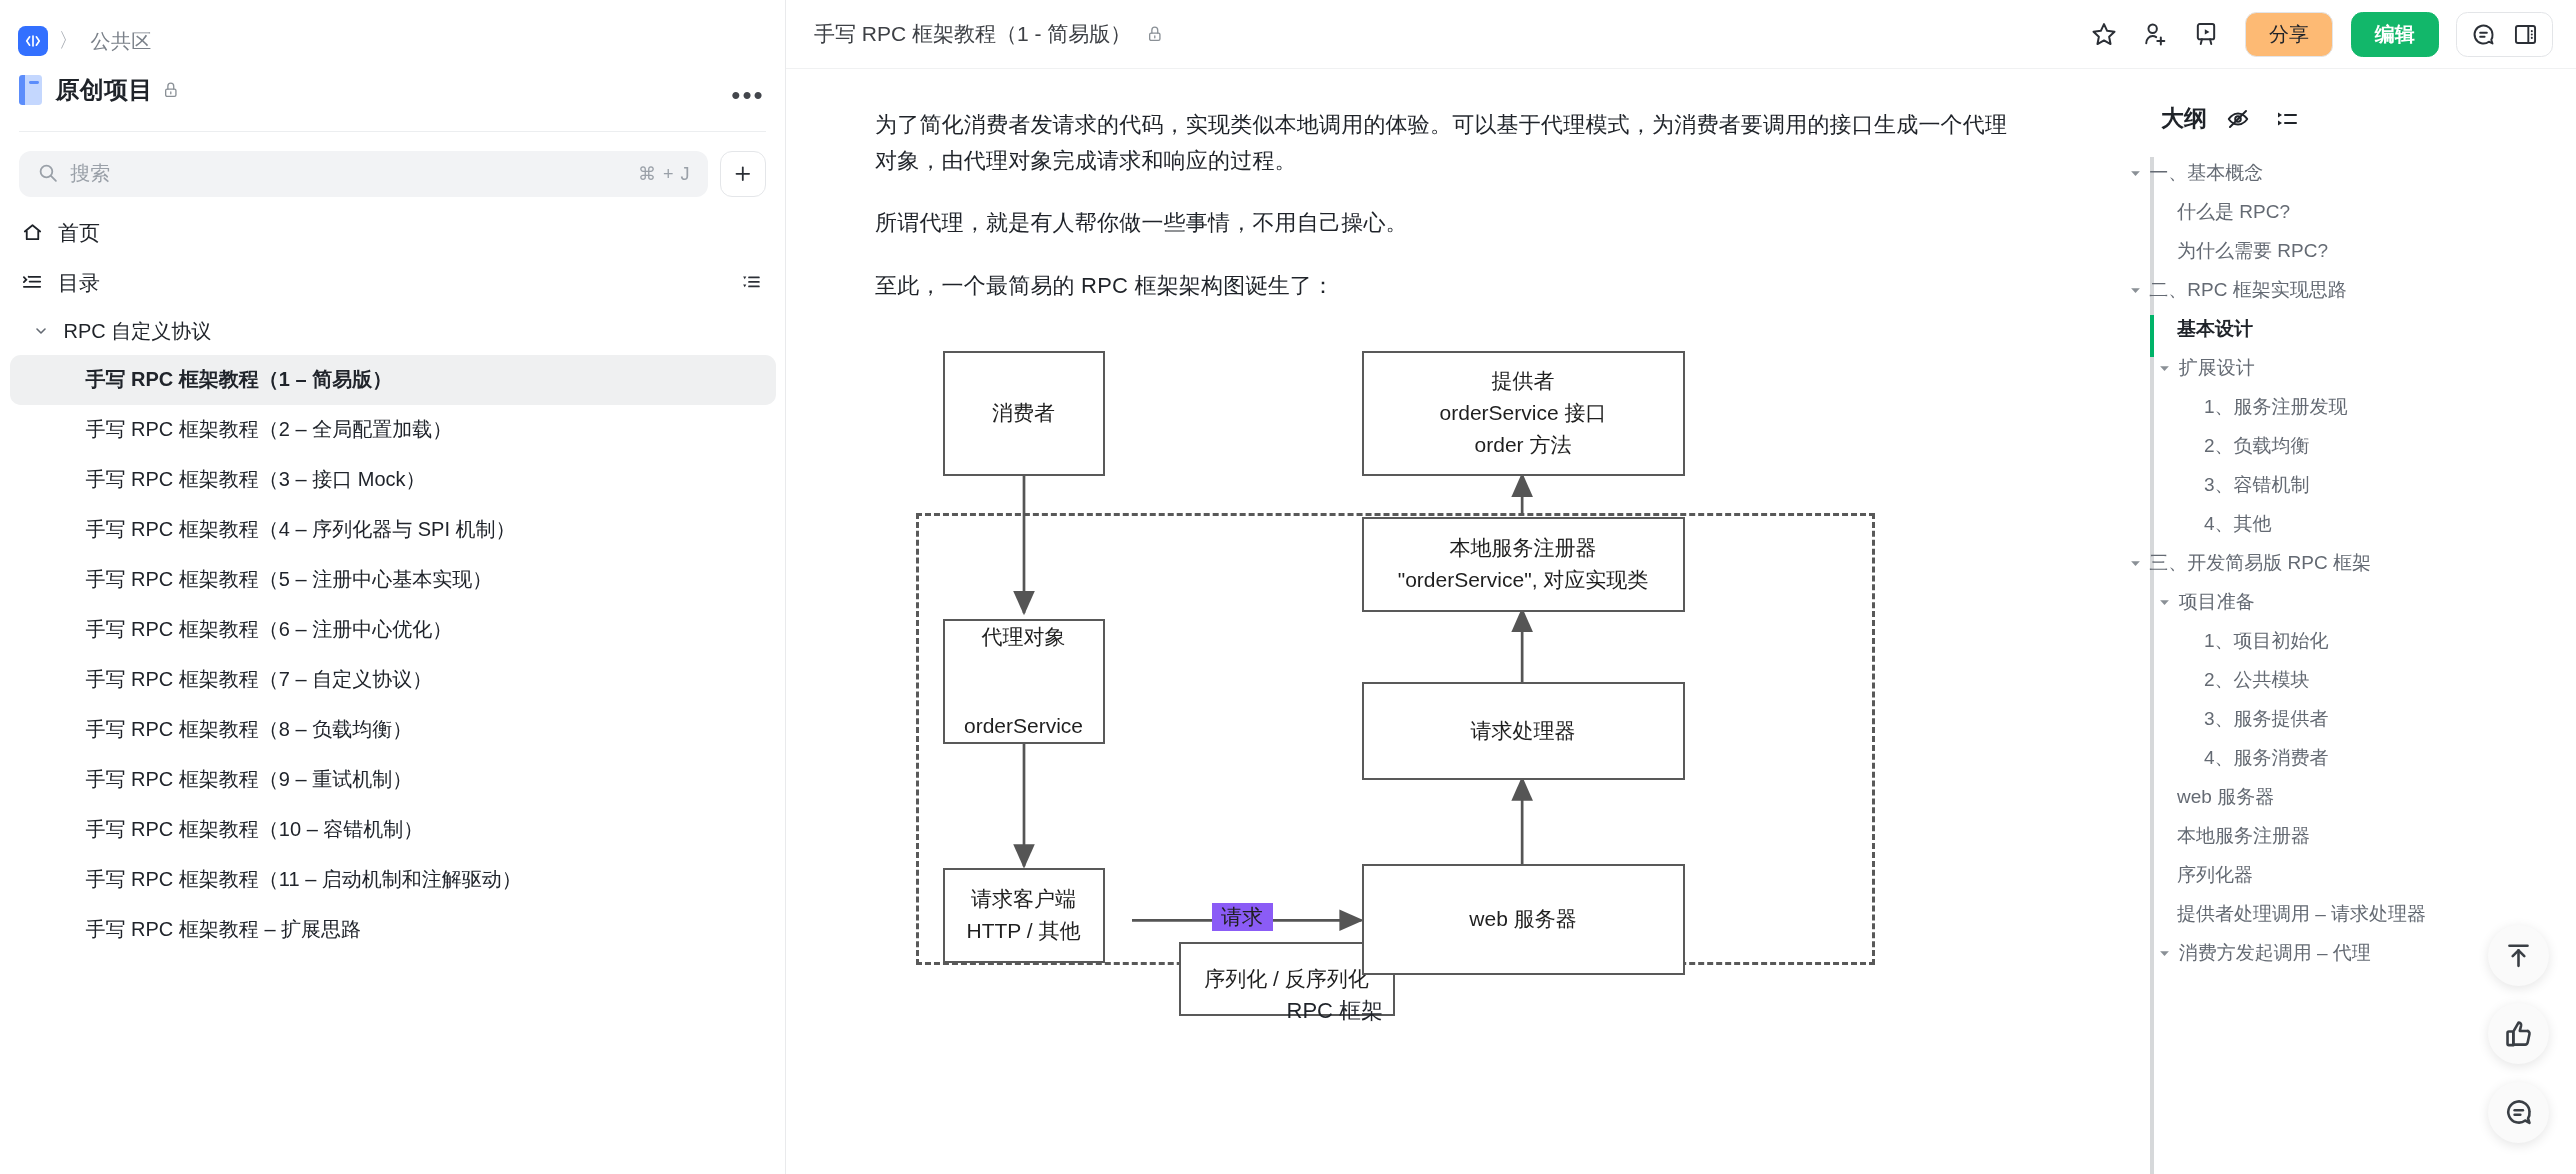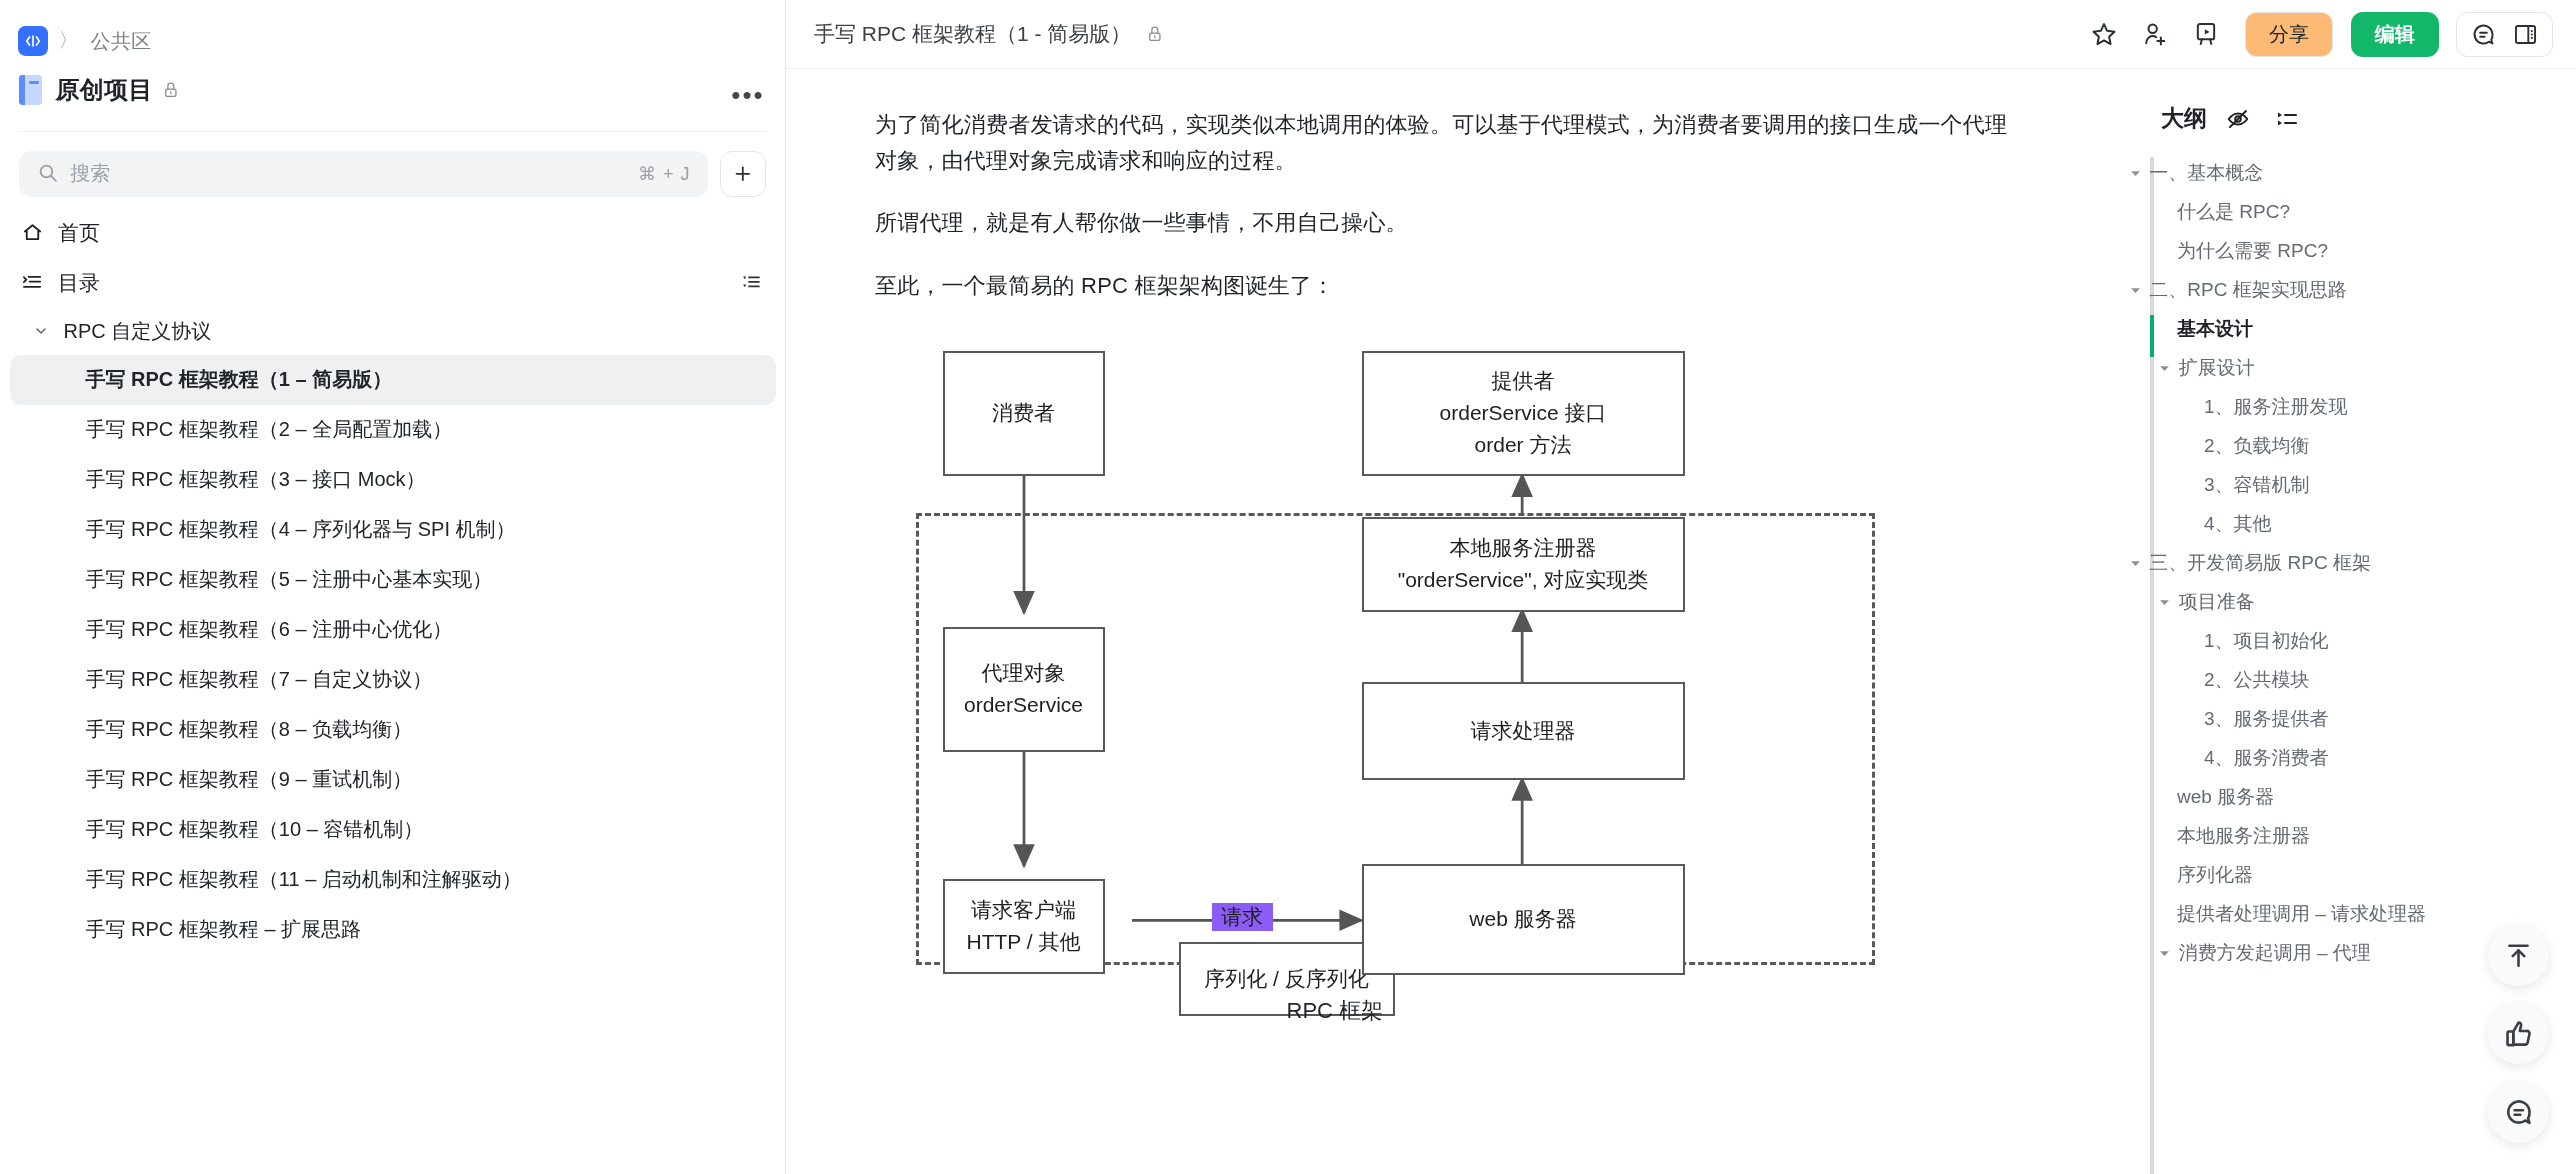--- a/index.html
+++ b/index.html
@@ -407,26 +407,26 @@
 
             <line x1="938" y1="523" x2="938" y2="413" stroke="#555" stroke-width="4" marker-end="url(#ah)"></line>
 
             <line x1="938" y1="273" x2="938" y2="213" stroke="#555" stroke-width="4" marker-end="url(#ah)"></line>
           </svg>
 
           <div class="dbox" style="left:54px; top:20px; width:162px; height:125px;">
             <span>消费者</span>
           </div>
 
-          <div class="dbox" style="left:54px; top:296px; width:162px; height:125px;">
+          <div class="dbox" style="left:54px; top:288px; width:162px; height:125px;justify-content:space-between;">
             <span>代理对象</span>
             <span>orderService</span>
           </div>
 
-          <div class="dbox" style="left:54px; top:548px; width:162px; height:95px;">
+          <div class="dbox" style="left:54px; top:537px; width:162px; height:95px;">
             <span>请求客户端</span>
             <span>HTTP / 其他</span>
           </div>
 
           <div class="dbox" style="left:290px; top:611px; width:216px; height:74px;">
             <span>序列化 / 反序列化</span>
           </div>
 
           <div class="dbox" style="left:473px; top:20px; width:323px; height:125px;">
             <span>提供者</span>

